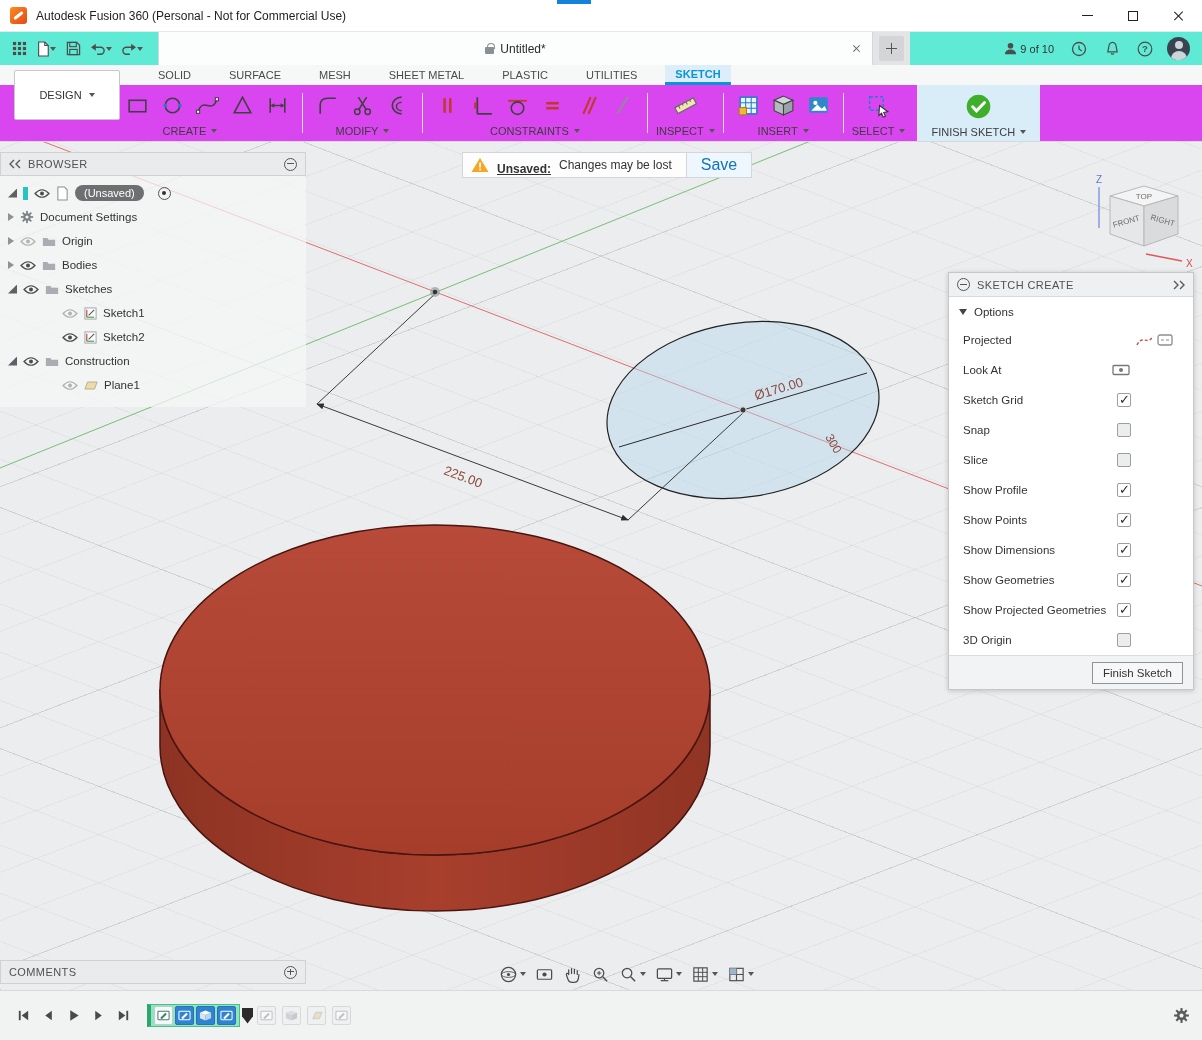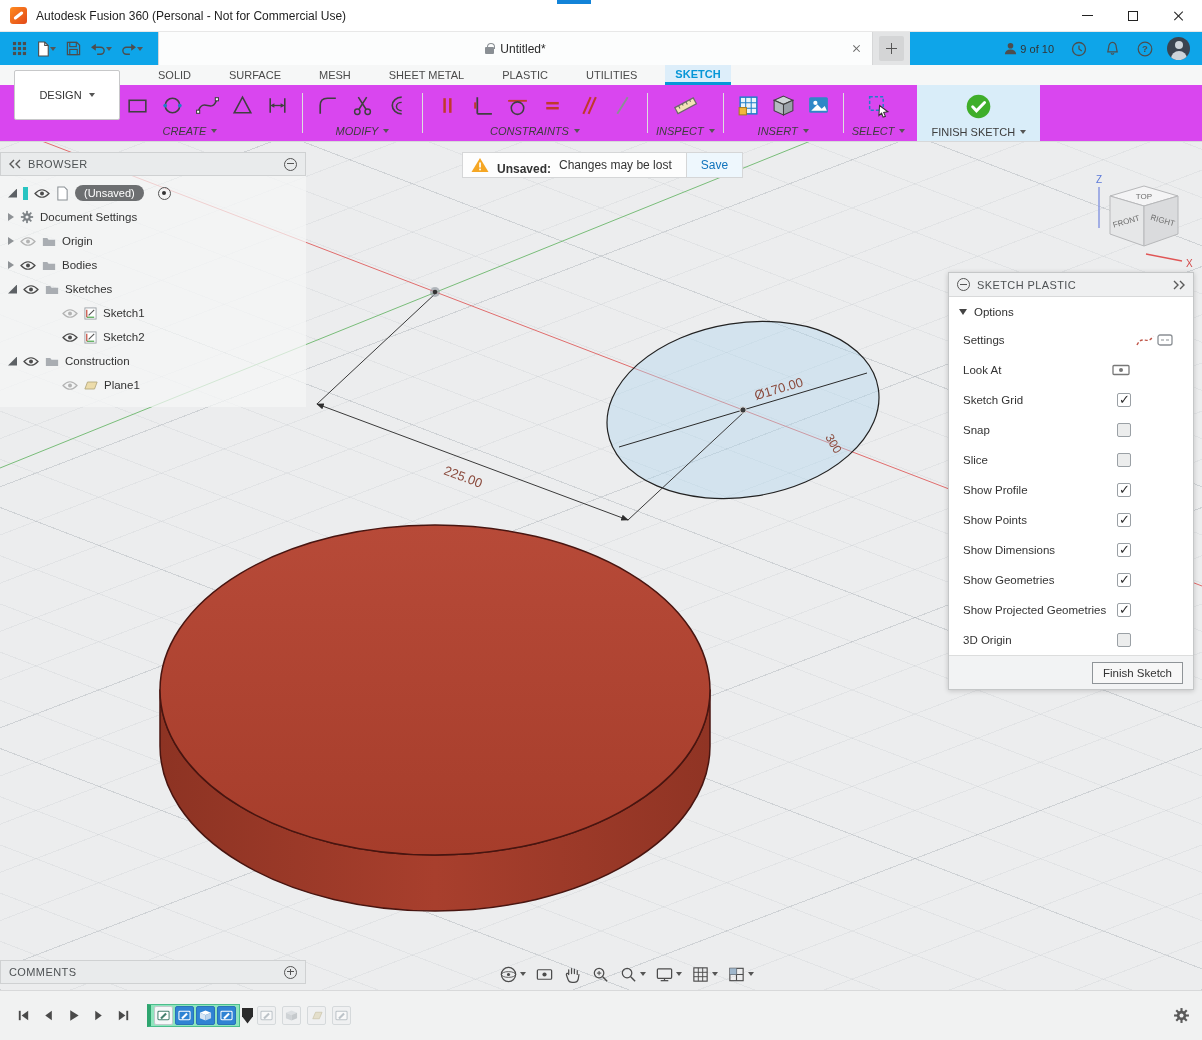--- a/index.html
+++ b/index.html
@@ -14,21 +14,21 @@
   .tab-accent { position:absolute; top:0; left:557px; width:34px; height:4px; background:#1283d8; }
   .win-controls { margin-left:auto; display:flex; height:32px; }
   .win-btn { width:46px; height:32px; display:flex; align-items:center; justify-content:center; }
   .ic-min { width:11px; height:1px; background:#222; }
   .ic-max { width:10px; height:10px; border:1px solid #222; }
   .ic-x { position:relative; width:12px; height:12px; }
   .ic-x::before,.ic-x::after { content:""; position:absolute; left:5px; top:0; width:1.4px; height:12px; background:#222; }
   .ic-x::before { transform:rotate(45deg);} .ic-x::after{ transform:rotate(-45deg);}
 
   
-  .topbar { height:33px; background:#0ea5e9; display:flex; align-items:stretch; }
+  .topbar { height:33px; background:#5eead4; display:flex; align-items:stretch; }
   .tb-left { display:flex; align-items:center; gap:3px; padding:0 6px 0 8px; }
   .tb-btn { height:26px; min-width:22px; padding:0 3px; display:flex; align-items:center; justify-content:center; }
   .caret { width:0; height:0; border-left:3.5px solid transparent; border-right:3.5px solid transparent; border-top:4px solid #555; display:inline-block; }
   .tab-strip { flex:1; max-width:752px; background:#e3e4e5; display:flex; align-items:stretch; margin-left:6px; }
   .doc-tab { flex:1; background:#fcfdfd; border-left:1px solid #d6d7d8; border-right:1px solid #d6d7d8; display:flex; align-items:center; justify-content:center; gap:6px; position:relative; }
   .doc-tab .tab-title { font-size:12px; color:#2a2a2a; }
   .tab-close { position:absolute; right:9px; width:14px; height:14px; display:flex; align-items:center; justify-content:center; }
   .tab-close i { position:relative; width:9px; height:9px; display:block; }
   .tab-close i::before,.tab-close i::after { content:""; position:absolute; left:4px; top:0; width:1.2px; height:9px; background:#666; }
   .tab-close i::before{transform:rotate(45deg);} .tab-close i::after{transform:rotate(-45deg);}
@@ -45,21 +45,21 @@
   .avatar::after { content:""; position:absolute; left:3.5px; top:14px; width:16px; height:10px; border-radius:8px 8px 0 0; background:#cdd4da; }
 
   
   .ribbon-tabs { height:20px; background:#f6f7f7; display:flex; align-items:stretch; padding-left:148px; gap:18px; }
   .rtab { font-size:11px; color:#4a4a4a; padding:4px 10px 0 10px; display:flex; align-items:flex-start; }
   .rtab.active { color:#0696d7; font-weight:bold; background:#ddeefa; border-bottom:3px solid #0696d7; padding-top:3px; }
 
   
   .ribbon { height:57px; background:#d946ef; border-bottom:1px solid #d7d8d9; display:flex; align-items:stretch; padding-left:80px; position:relative; }
   .design-btn { position:absolute; left:14px; top:-15px; width:106px; height:50px; background:#fff; border:1px solid #c7c8c9; border-radius:2px; display:flex; align-items:center; justify-content:center; gap:7px; font-size:11px; color:#333; }
-  .rgroup { display:flex; flex-direction:column; align-items:center; padding:2px 6px 0 6px;font-style:italic; }
+  .rgroup { display:flex; flex-direction:column; align-items:center; padding:2px 6px 0 6px; }
   .ricons { display:flex; align-items:center; height:37px; gap:2px; }
   .ricon { width:33px; height:34px; display:flex; align-items:center; justify-content:center; border-radius:2px; }
   .ricon svg { width:25px; height:25px; }
   .rlabel { font-size:11px; color:#3d3d3d; display:flex; align-items:center; gap:5px; margin-top:1px; }
   .rsep { width:1px; background:#dddede; margin:8px 2px; }
   .finish-group { background:#d9edf9; padding:3px 14px 0 14px; margin-left:6px; display:flex; flex-direction:column; align-items:center; }
   .finish-group .ricon svg { width:27px; height:27px; }
 
   
   .main { position:absolute; top:142px; left:0; right:0; bottom:50px; overflow:hidden;
@@ -92,24 +92,24 @@
   .eye { width:16px; height:11px; flex:none; }
   .eye.off { opacity:.38; }
   .pill { background:#6d6f71; color:#fff; border-radius:9px; padding:2px 9px; font-size:11px; }
   .tag { width:5px; height:13px; background:#28c4c1; flex:none; }
   .radio { width:13px; height:13px; border:1.4px solid #555; border-radius:50%; position:relative; margin-left:8px; flex:none; }
   .radio::after { content:""; position:absolute; left:3.2px; top:3.2px; width:4px; height:4px; border-radius:50%; background:#333; }
   .tree-icon { flex:none; display:flex; }
 
   
   .warning { position:absolute; left:462px; top:10px; height:26px; background:#fdfdfd; border:1px solid #d5d6d7; display:flex; align-items:center; font-size:12px; color:#333; }
-  .warning .w-label { font-weight:bold; margin:8px 8px 0 8px; }
+  .warning .w-label { font-weight:bold; margin:8px 8px 0 8px;text-decoration:underline; }
   .warning .w-msg { margin-right:14px; }
   .warn-tri { margin-left:8px; }
-  .save-btn { height:100%; border-left:1px solid #d5d6d7; background:#eef7fd; color:#1073bc; display:flex; align-items:center; padding:0 14px; font-size:12px; }
+  .save-btn { height:100%; border-left:1px solid #d5d6d7; background:#eef7fd; color:#1073bc; display:flex; align-items:center; padding:0 14px; font-size:16px; }
 
   
   .viewcube { position:absolute; left:1078px; top:26px; width:122px; height:108px; }
 
   
   .palette { position:absolute; left:948px; top:130px; width:246px; background:#fff; border:1px solid #c5c7c8; box-shadow:0 1px 5px rgba(0,0,0,.18); }
   .palette-header { height:24px; background:#eff0f1; border-bottom:1px solid #d8d9da; display:flex; align-items:center; gap:7px; padding:0 8px; font-size:11px; color:#4e5254; }
   .palette-header .ph-title { flex:1; letter-spacing:.4px; }
   .options-row { display:flex; align-items:center; gap:7px; padding:9px 10px 7px 10px; font-size:11.5px; color:#2f2f2f; }
   .tri-down { width:0; height:0; border-left:4.5px solid transparent; border-right:4.5px solid transparent; border-top:6px solid #444; }
@@ -655,31 +655,31 @@
         <text text-anchor="middle" font-size="8" fill="#6e6e6e" font-family="Liberation Sans, sans-serif" transform="translate(49,56) rotate(-16)">FRONT</text>
         <text text-anchor="middle" font-size="8" fill="#6e6e6e" font-family="Liberation Sans, sans-serif" transform="translate(84,55) rotate(16)">RIGHT</text>
         <line x1="68" y1="86" x2="104" y2="93" stroke="#e05555" stroke-width="1.4"></line>
         <text x="108" y="99" font-size="10" fill="#d24a4a" font-family="Liberation Sans, sans-serif">X</text>
       </svg>
     </div>
 
     <div class="palette">
       <div class="palette-header">
         <span class="circle-minus"></span>
-        <span class="ph-title">SKETCH PLASTIC</span>
+        <span class="ph-title">SKETCH CREATE</span>
         <svg viewBox="0 0 12 10" width="12" height="10">
             <path d="M1,1 L5,5 L1,9 M7,1 L11,5 L7,9" stroke="#5a5a5a" fill="none" stroke-width="1.4"></path>
           </svg>
       </div>
       <div class="options-row">
         <span class="tri-down"></span>
         <span>Options</span>
       </div>
       <div class="prow">
-        <span>Settings</span>
+        <span>Projected</span>
           <span class="grow"></span>
         <span class="mini-icon">
             <svg viewBox="0 0 18 14" width="18" height="14">
               <path d="M1,12 C6,1 12,13 17,3" stroke="#c0574a" fill="none" stroke-width="1.4" stroke-dasharray="3 2"></path>
             </svg>
           </span>
         <span class="mini-icon" style="margin-right:-44px;">
             <svg viewBox="0 0 18 14" width="18" height="14">
               <rect x="2" y="2" width="14" height="10" rx="2" fill="none" stroke="#8a8f94" stroke-width="1.3"></rect>
               <line x1="5" y1="7" x2="13" y2="7" stroke="#8a8f94" stroke-width="1.2" stroke-dasharray="3 2"></line>

